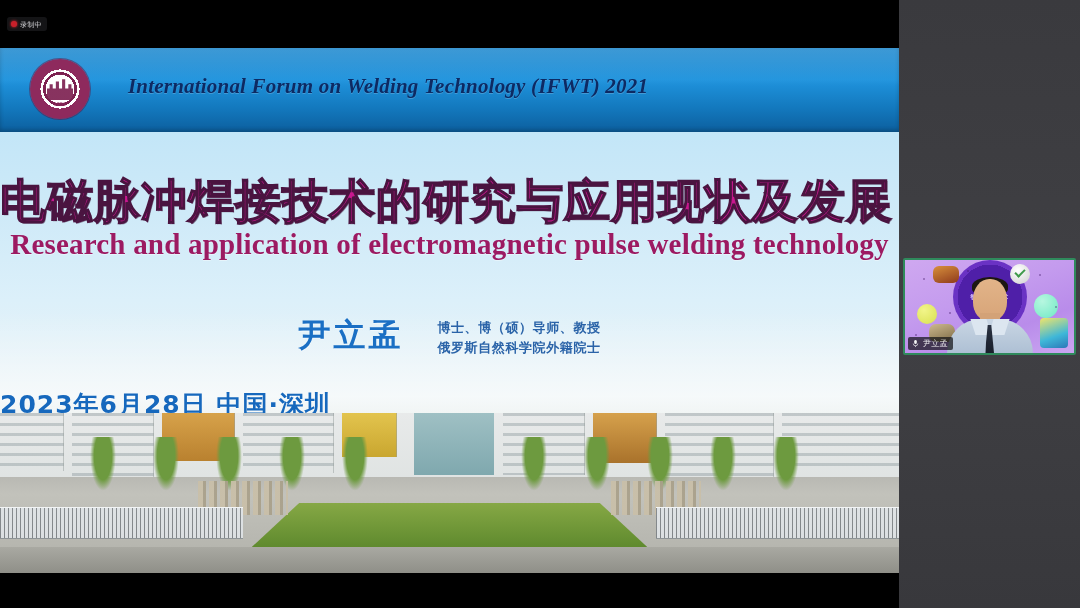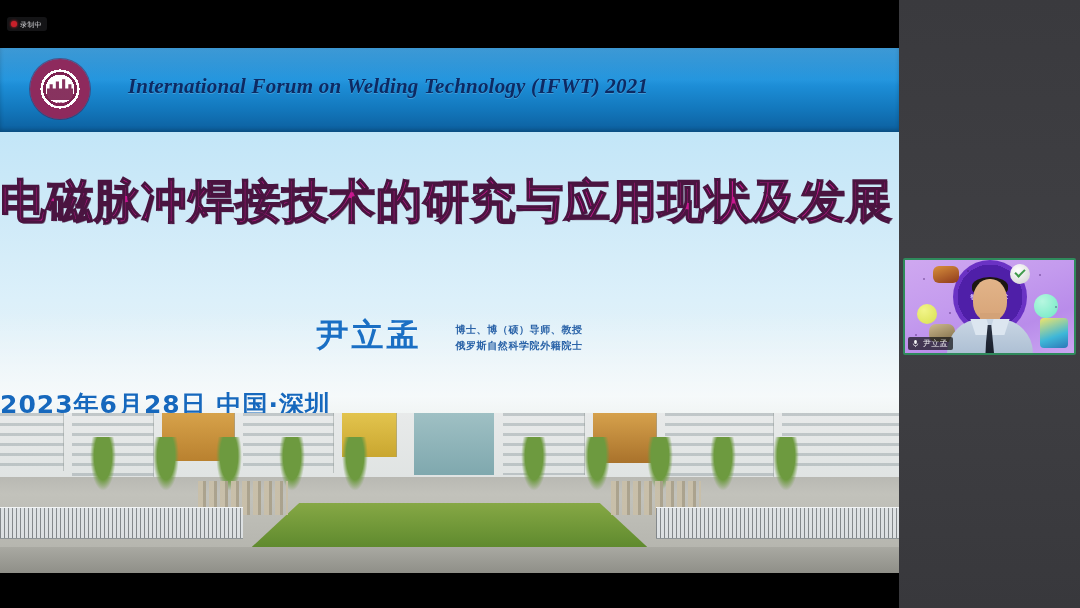--- a/index.html
+++ b/index.html
@@ -217,21 +217,21 @@
   }
   .presenter-credentials {
     display: flex;
     flex-direction: column;
     gap: 2px;
     padding-top: 4px;
   }
   .credential-line {
     font-family: "DejaVu Sans", sans-serif;
     font-weight: bold;
-    font-size: 10px;
+    font-size: 13px;
     color: #2a63a8;
     letter-spacing: 0.6px;
     white-space: nowrap;
   }
 
   .event-meta {
     position: absolute;
     left: 0;
     width: 100%;
     top: 340px;
@@ -585,20 +585,21 @@
           <div class="seal-year">1951</div>
         </div>
         <div class="forum-title">International Forum on Welding Technology (IFWT) 2021</div>
       </div>
 
       <div class="slide-sky">
         <div class="sky-haze"></div>
       </div>
 
       <div class="title-cn">电磁脉冲焊接技术的研究与应用现状及发展</div>
+      <div class="title-en">Research and application of electromagnetic pulse welding technology</div>
 
       <div class="presenter">
         <div class="presenter-name">尹立孟</div>
         <div class="presenter-credentials">
           <div class="credential-line">博士、博（硕）导师、教授</div>
           <div class="credential-line">俄罗斯自然科学院外籍院士</div>
         </div>
       </div>
 
       <div class="event-meta">2023年6月28日  中国·深圳</div>

